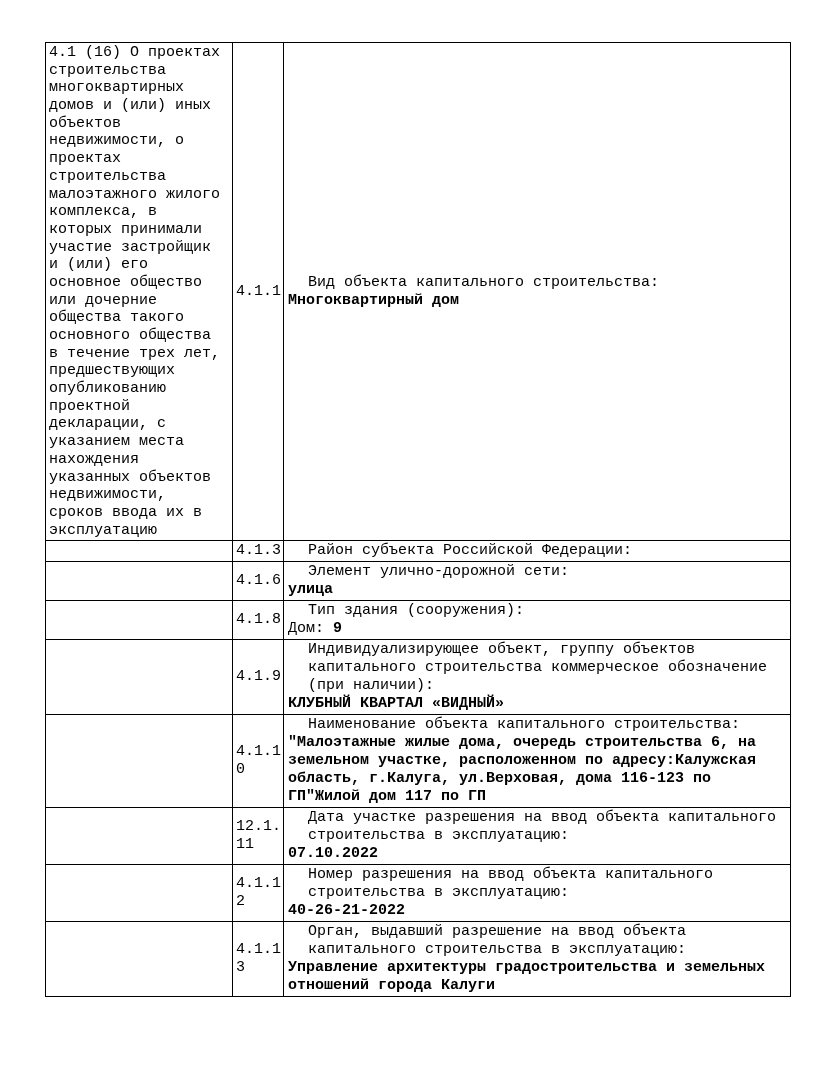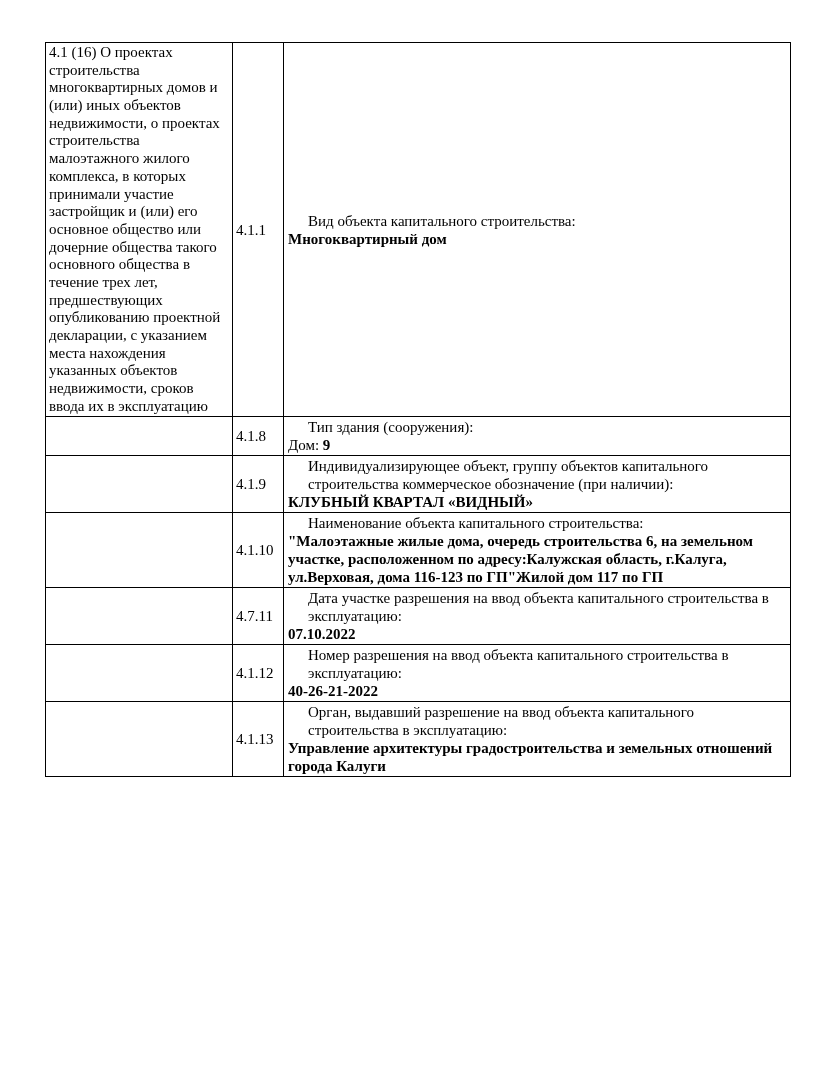--- a/index.html
+++ b/index.html
@@ -9,20 +9,21 @@
   }
   body {
     width: 835px;
     height: 1080px;
     font-family: "Liberation Serif", "DejaVu Serif", serif;
     color: #000000;
     position: relative;
   }
   .page-wrap {
     padding: 42px 0 16px 45px;
+    font-family: Liberation Mono, monospace;
   }
   table.decl-table {
     border-collapse: collapse;
     table-layout: fixed;
     width: 745px;
     font-size: 15px;
     line-height: 1.2;
   }
   col.c-left    { width: 187px; }
   col.c-code    { width: 51px;  }
@@ -67,20 +68,36 @@
     <tr>
           <td class="cell left">4.1 (16) О проектах строительства многоквартирных домов и (или) иных объектов недвижимости, о проектах строительства малоэтажного жилого комплекса, в которых принимали участие застройщик и (или) его основное общество или дочерние общества такого основного общества в течение трех лет, предшествующих опубликованию проектной декларации, с указанием места нахождения указанных объектов недвижимости, сроков ввода их в эксплуатацию</td>
           <td class="cell code">4.1.1</td>
           <td class="cell content">
             <div class="label">Вид объекта капитального строительства:</div>
             <div class="value-line"><span class="prefix"></span><span class="value">Многоквартирный дом</span></div>
           </td>
         </tr>
         <tr>
           <td class="cell left"></td>
+          <td class="cell code">4.1.3</td>
+          <td class="cell content">
+            <div class="label">Район субъекта Российской Федерации:</div>
+            <div class="value-line"><span class="prefix"></span><span class="value"></span></div>
+          </td>
+        </tr>
+        <tr>
+          <td class="cell left"></td>
+          <td class="cell code">4.1.6</td>
+          <td class="cell content">
+            <div class="label">Элемент улично-дорожной сети:</div>
+            <div class="value-line"><span class="prefix"></span><span class="value">улица</span></div>
+          </td>
+        </tr>
+        <tr>
+          <td class="cell left"></td>
           <td class="cell code">4.1.8</td>
           <td class="cell content">
             <div class="label">Тип здания (сооружения):</div>
             <div class="value-line"><span class="prefix">Дом: </span><span class="value">9</span></div>
           </td>
         </tr>
         <tr>
           <td class="cell left"></td>
           <td class="cell code">4.1.9</td>
           <td class="cell content">
@@ -91,21 +108,21 @@
         <tr>
           <td class="cell left"></td>
           <td class="cell code">4.1.10</td>
           <td class="cell content">
             <div class="label">Наименование объекта капитального строительства:</div>
             <div class="value-line"><span class="prefix"></span><span class="value">"Малоэтажные жилые дома, очередь строительства 6, на земельном участке, расположенном по адресу:Калужская область, г.Калуга, ул.Верховая, дома 116-123 по ГП"Жилой дом 117 по ГП</span></div>
           </td>
         </tr>
         <tr>
           <td class="cell left"></td>
-          <td class="cell code">4.7.11</td>
+          <td class="cell code">12.1.11</td>
           <td class="cell content">
             <div class="label">Дата участке разрешения на ввод объекта капитального строительства в эксплуатацию:</div>
             <div class="value-line"><span class="prefix"></span><span class="value">07.10.2022</span></div>
           </td>
         </tr>
         <tr>
           <td class="cell left"></td>
           <td class="cell code">4.1.12</td>
           <td class="cell content">
             <div class="label">Номер разрешения на ввод объекта капитального строительства в эксплуатацию:</div>

